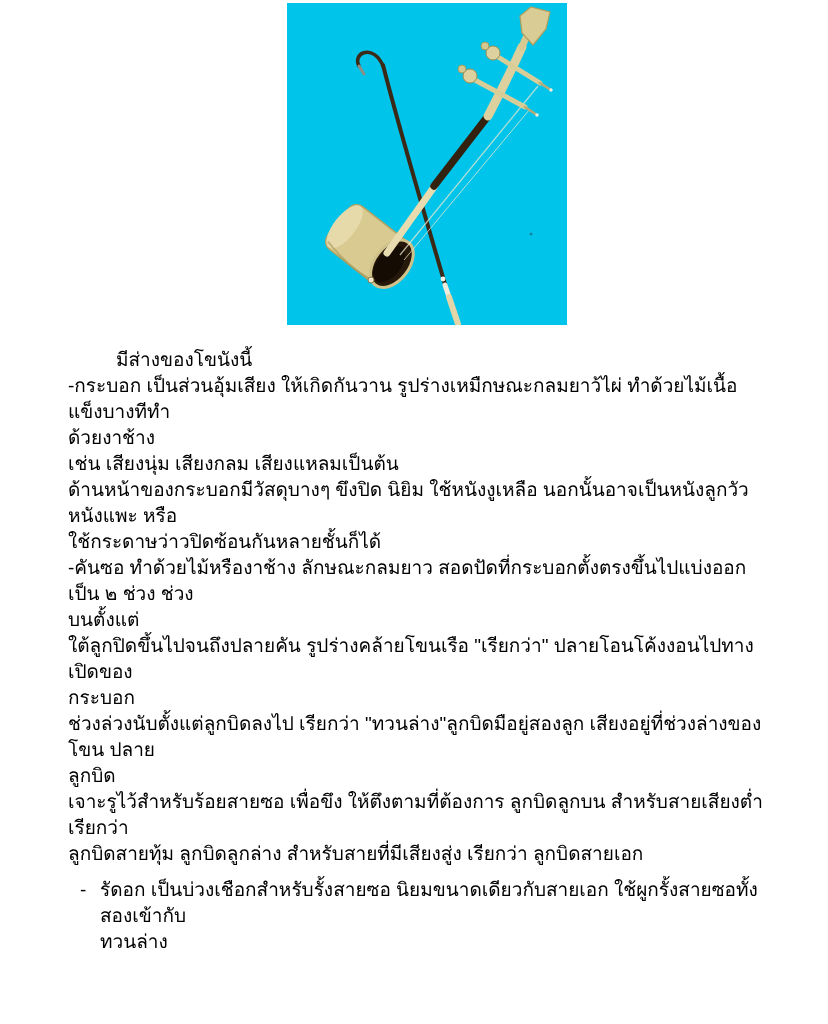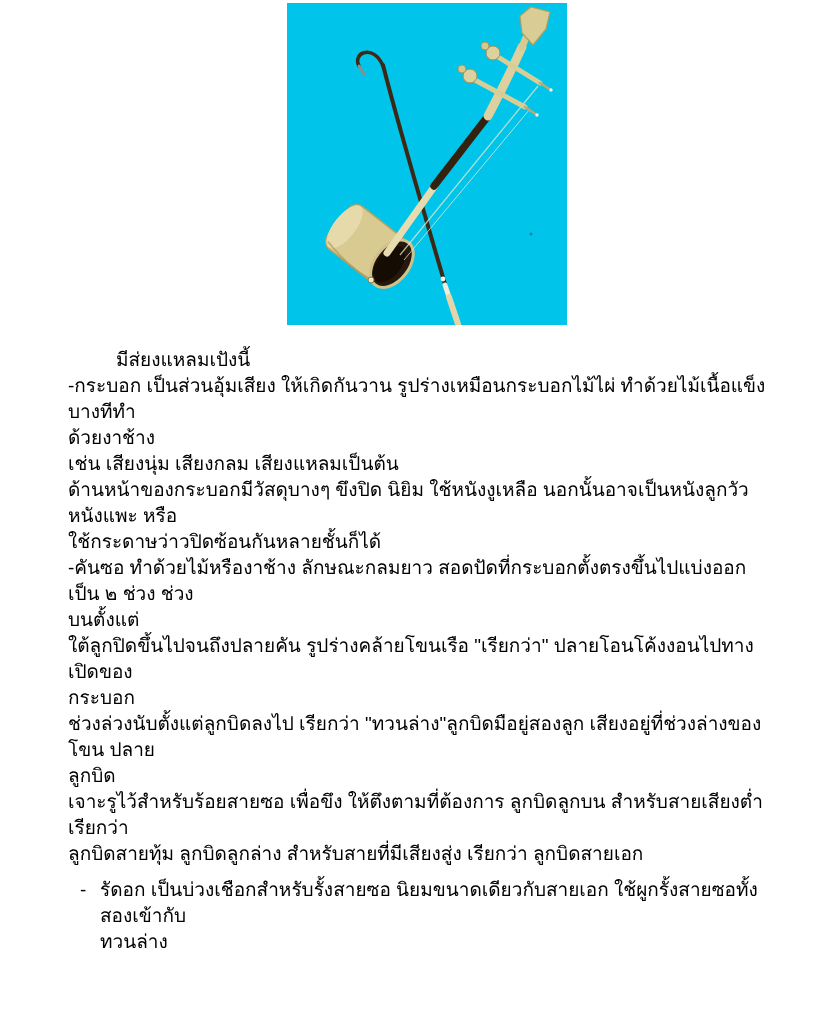--- a/index.html
+++ b/index.html
@@ -75,23 +75,23 @@
         <circle cx="250" cy="112" r="1.7" fill="#f4f0e0"></circle>
       </g>
 
       <circle cx="244" cy="231" r="1.5" fill="#22606e" opacity="0.6"></circle>
     </svg>
   </figure>
 
   <div class="text">
 
 
-    <p class="para indent heading">มีส่ยงแหลมเปังนี้</p>
+    <p class="para indent heading">มีส่างของโขนังนี้</p>
 
-    <p class="para">-กระบอก  เป็นส่วนอุ้มเสียง ให้เกิดกันวาน รูปร่างเหมือนกระบอกไม้ไผ่ ทำด้วยไม้เนื้อแข็งบางทีทำ
+    <p class="para">-กระบอก  เป็นส่วนอุ้มเสียง ให้เกิดกันวาน รูปร่างเหมืกษณะกลมยาว้ไผ่ ทำด้วยไม้เนื้อแข็งบางทีทำ
 ด้วยงาช้าง
 เช่น  เสียงนุ่ม เสียงกลม เสียงแหลมเป็นต้น
 ด้านหน้าของกระบอกมีวัสดุบางๆ ขึงปิด นิยิม ใช้หนังงูเหลือ นอกนั้นอาจเป็นหนังลูกวัว หนังแพะ หรือ
 ใช้กระดาษว่าวปิดซ้อนกันหลายชั้นก็ได้</p>
 
     <p class="para para-gap">-คันซอ ทำด้วยไม้หรืองาช้าง ลักษณะกลมยาว สอดปัดที่กระบอกตั้งตรงขึ้นไปแบ่งออกเป็น ๒ ช่วง ช่วง
 บนตั้งแต่
 ใต้ลูกปิดขึ้นไปจนถึงปลายคัน รูปร่างคล้ายโขนเรือ "เรียกว่า" ปลายโอนโค้งงอนไปทางเปิดของ
 กระบอก
 ช่วงล่วงนับตั้งแต่ลูกบิดลงไป เรียกว่า "ทวนล่าง"ลูกบิดมือยู่สองลูก เสียงอยู่ที่ช่วงล่างของโขน ปลาย

